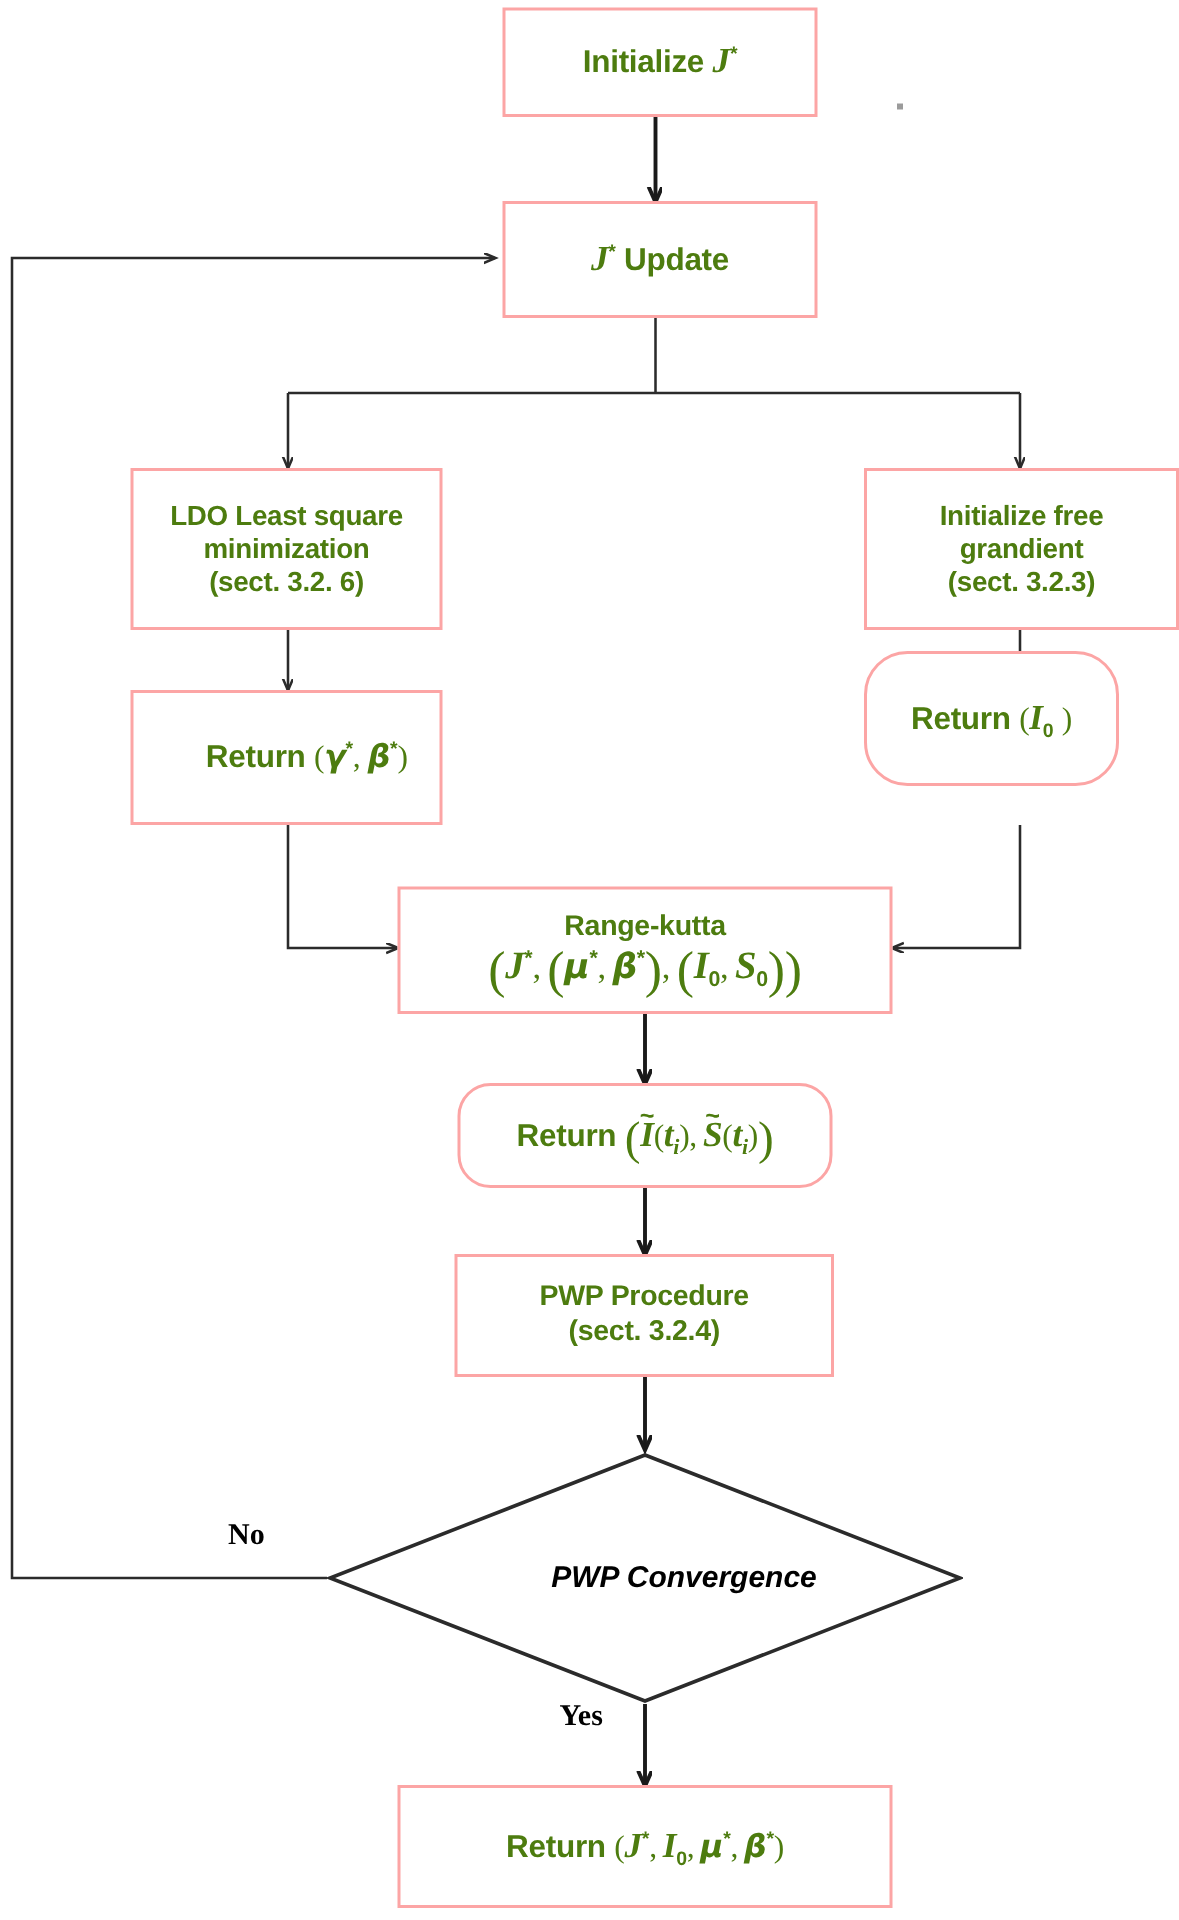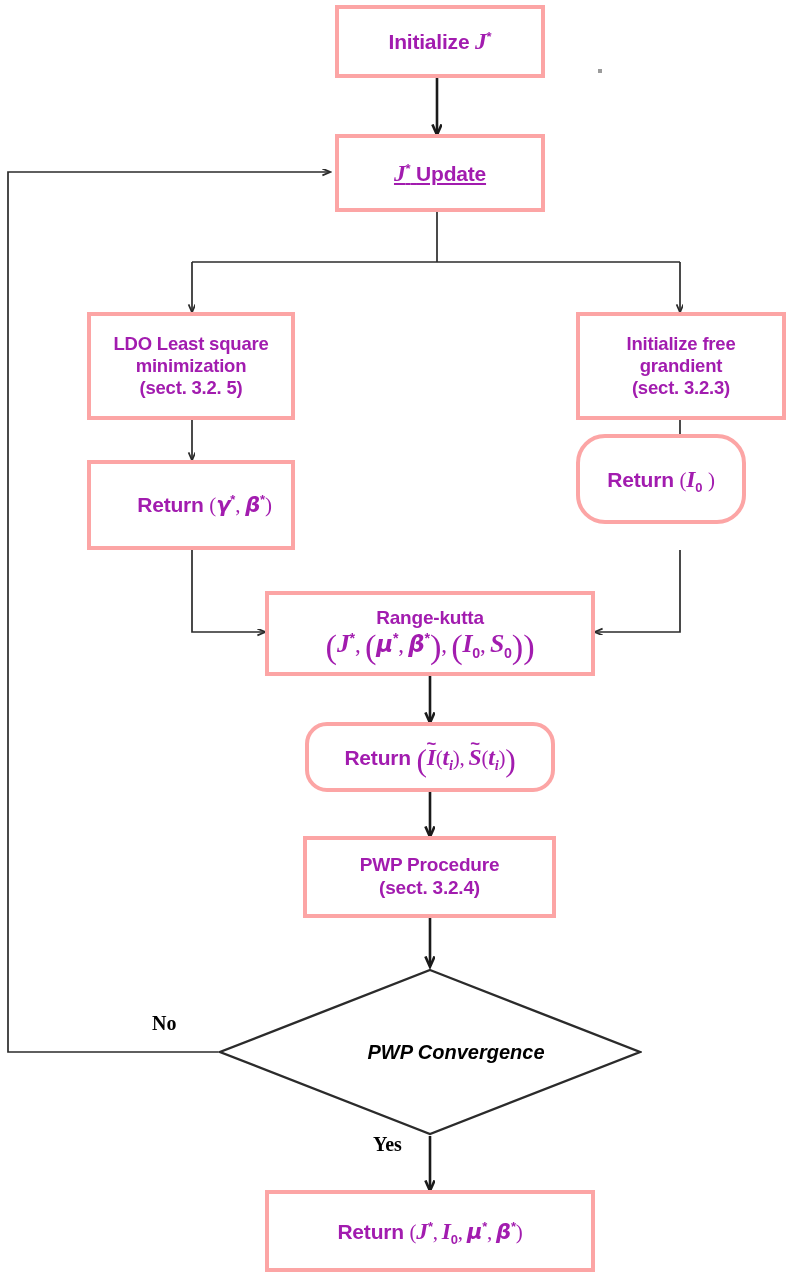--- a/index.html
+++ b/index.html
@@ -2,23 +2,23 @@
 <html><head>
 <meta charset="utf-8">
 <style>
   html,body{margin:0;padding:0;background:#ffffff;}
   body{width:786px;height:1280px;position:relative;overflow:hidden;
        font-family:"Liberation Sans",sans-serif;}
   #canvas{position:absolute;inset:0;width:786px;height:1280px;}
   svg.wires{position:absolute;left:0;top:0;width:786px;height:1280px;pointer-events:none;}
 
   .node{position:absolute;box-sizing:border-box;background:#ffffff;
-        border:4px solid #fca5a5;display:flex;flex-direction:column;
+        border:2px solid #fca5a5;display:flex;flex-direction:column;
         align-items:center;justify-content:center;text-align:center;
-        color:#a21caf;font-weight:bold;letter-spacing:-0.2px;}
+        color:#4d7c0f;font-weight:bold;letter-spacing:-0.2px;}
   .node .ln{display:block;white-space:nowrap;line-height:1.20;}
 
   
   .t-lg{font-size:21px;}
   .t-md{font-size:19px;}
   .t-sm{font-size:18.5px;}
   .t-math{font-size:23px;}
   .t-math-sm{font-size:21px;}
 
   
@@ -84,28 +84,28 @@
       <path d="M430,1136 L430,1190" stroke="#1a1a1a" stroke-width="2.6" marker-end="url(#ahT)"></path>
 
       <path d="M218,1052 L8,1052 L8,172 L330,172" marker-end="url(#ah)"></path>
     </g>
   </svg>
 
   <div class="node t-lg" style="left:335px;top:5px;width:210px;height:73px;">
     <span class="ln"><span>Initialize</span> <span class="mi">J</span><span class="sup">*</span></span>
   </div>
 
-  <div class="node t-lg" style="left:335px;top:134px;width:210px;height:78px;text-decoration:underline;">
+  <div class="node t-lg" style="left:335px;top:134px;width:210px;height:78px;">
     <span class="ln"><span class="mi">J</span><span class="sup">*</span> <span>Update</span></span>
   </div>
 
   <div class="node t-sm" style="left:87px;top:312px;width:208px;height:108px;">
     <span class="ln">LDO Least square</span>
     <span class="ln">minimization</span>
-    <span class="ln">(sect. 3.2. 5)</span>
+    <span class="ln">(sect. 3.2. 6)</span>
   </div>
 
   <div class="node t-sm" style="left:576px;top:312px;width:210px;height:108px;">
     <span class="ln">Initialize free</span>
     <span class="ln">grandient</span>
     <span class="ln">(sect. 3.2.3)</span>
   </div>
 
   <div class="node t-math-sm" style="left:87px;top:460px;width:208px;height:90px;padding-left:27px;">
     <span class="ln"><span>Return</span> <span class="paren">(</span><span class="mg">γ</span><span class="sup">*</span><span class="paren">,&nbsp;</span><span class="mg">β</span><span class="sup">*</span><span class="paren">)</span></span>

